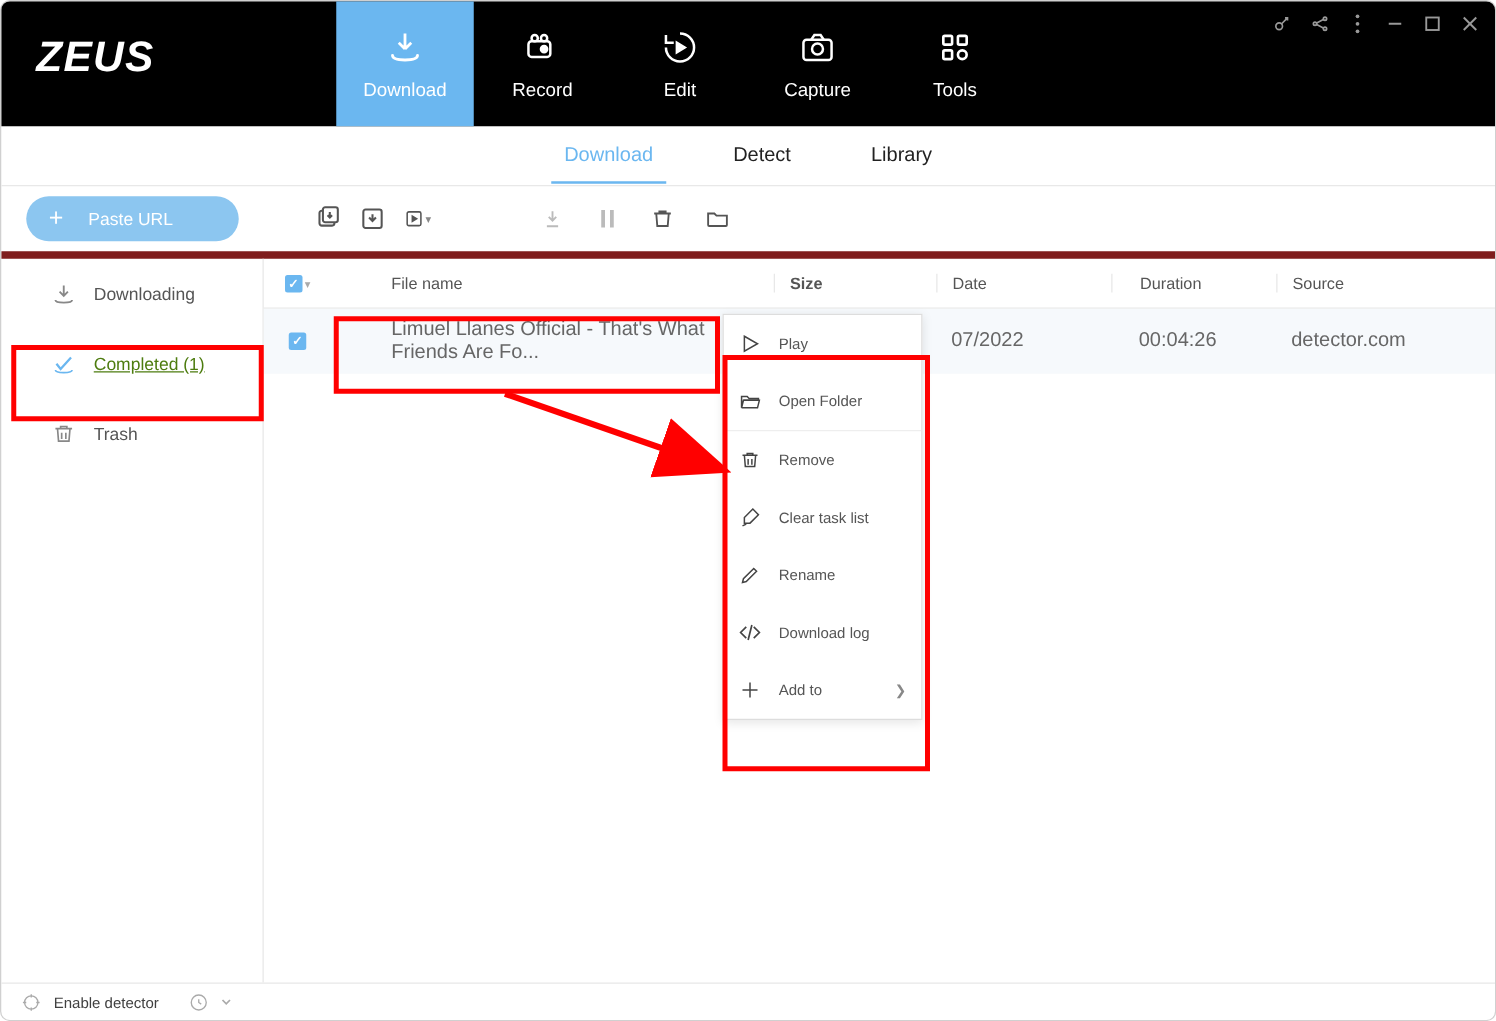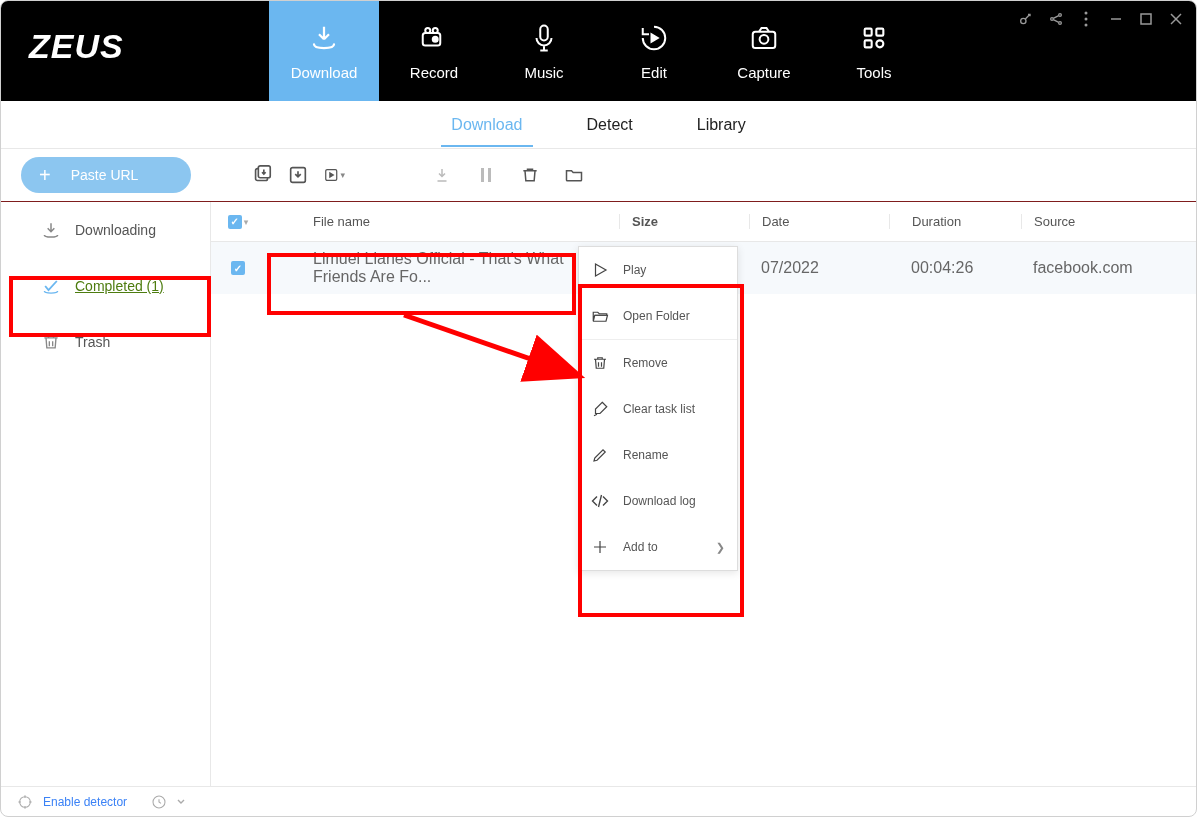--- a/index.html
+++ b/index.html
@@ -25,21 +25,21 @@
 
 
 .toolbar-row { height: 52px; display: flex; align-items: center; padding: 0 20px; gap: 16px; }
 .paste-btn { background: #8cc6f0; color: #fff; border: none; border-radius: 18px; height: 36px; width: 170px; display: flex; align-items: center; gap: 20px; padding: 0 18px; font-size: 14px; cursor: pointer; }
 .paste-btn .plus { font-size: 20px; font-weight: 300; }
 .toolbar-icons { display: flex; gap: 14px; margin-left: 44px; align-items: center; }
 .tool-icon { width: 22px; height: 22px; display: flex; align-items: center; justify-content: center; color: #555; cursor: pointer; }
 .toolbar-icons-2 { display: flex; gap: 22px; margin-left: 70px; align-items: center; }
 
 
-.body-area { display: flex; height: calc(100% - 100px - 48px - 52px - 30px); border-top: 1px solid #7f1d1d; }
+.body-area { display: flex; height: calc(100% - 100px - 48px - 52px - 30px); border-top: 6px solid #7f1d1d; }
 .sidebar { width: 210px; border-right: 1px solid #e8e8e8; }
 .sidebar-item { display: flex; align-items: center; gap: 14px; padding: 18px 20px 18px 40px; font-size: 14px; color: #555; cursor: pointer; position: relative; }
 .sidebar-item.selected { color: #4d7c0f; text-decoration: underline; }
 .sidebar-item svg { width: 20px; height: 20px; }
 
 
 .table-area { flex: 1; position: relative; }
 .table-header { display: flex; height: 40px; align-items: center; border-bottom: 1px solid #e8e8e8; font-size: 13px; color: #555; }
 .table-row { display: flex; height: 52px; align-items: center; font-size: 16px; color: #666; background: #f6f9fc; }
 .col-check { width: 54px; display: flex; justify-content: center; }
@@ -62,21 +62,21 @@
 .menu-arrow { margin-left: auto; font-size: 11px; color: #888; }
 
 
 .redbox { position: absolute; border: 4px solid #f00; pointer-events: none; }
 .redbox1 { left: 8px; top: 275px; width: 202px; height: 61px; }
 .redbox2 { left: 266px; top: 252px; width: 309px; height: 62px; }
 .redbox3 { left: 577px; top: 283px; width: 166px; height: 333px; }
 .arrow-svg { position: absolute; left: 398px; top: 302px; pointer-events: none; }
 
 
-.footer { position: absolute; bottom: 0; left: 0; right: 0; height: 30px; border-top: 1px solid #e8e8e8; display: flex; align-items: center; padding: 0 16px; gap: 10px; font-size: 12px; color: #3b82f6; }
+.footer { position: absolute; bottom: 0; left: 0; right: 0; height: 30px; border-top: 1px solid #e8e8e8; display: flex; align-items: center; padding: 0 16px; gap: 10px; font-size: 12px; color: #404040; }
 .footer-icon { width: 16px; height: 16px; display: flex; align-items: center; justify-content: center; }
 .footer-circle { margin-left: 14px; }
 </style>
 </head>
 <body>
 
 <div class="app-window">
 
   <div class="header">
     <div class="logo">ZEUS</div>
@@ -93,29 +93,20 @@
       <div class="main-tab">
         <div class="main-tab-icon">
           <svg viewBox="0 0 24 24" width="30" height="30" fill="none" stroke="#fff" stroke-width="1.6">
               <rect x="3" y="8" width="14" height="10" rx="2"></rect>
               <circle cx="7" cy="6" r="2"></circle>
               <circle cx="13" cy="6" r="2"></circle>
               <circle cx="13" cy="13" r="2" fill="#fff"></circle>
             </svg>
         </div>
         <span class="main-tab-label">Record</span>
-      </div>
-      <div class="main-tab">
-        <div class="main-tab-icon">
-          <svg viewBox="0 0 24 24" width="30" height="30" fill="none" stroke="#fff" stroke-width="1.6">
-              <rect x="9" y="2" width="6" height="12" rx="3"></rect>
-              <path d="M6 12a6 6 0 0012 0M12 18v4m-3 0h6"></path>
-            </svg>
-        </div>
-        <span class="main-tab-label">Music</span>
       </div>
       <div class="main-tab">
         <div class="main-tab-icon">
           <svg viewBox="0 0 24 24" width="30" height="30" fill="none" stroke="#fff" stroke-width="1.6">
               <path d="M3 12a9 9 0 109-9"></path>
               <path d="M3 4v5h5"></path>
               <polygon points="10,9 10,15 15,12" fill="#fff"></polygon>
             </svg>
         </div>
         <span class="main-tab-label">Edit</span>
@@ -280,21 +271,21 @@
         <div class="col-src">Source</div>
       </div>
       <div class="table-row">
         <div class="col-check">
             <div class="checkbox"></div>
           </div>
         <div class="col-file">Limuel Llanes Official - That's What Friends Are Fo...</div>
         <div class="col-size"></div>
         <div class="col-date">07/2022</div>
         <div class="col-dur">00:04:26</div>
-        <div class="col-src">facebook.com</div>
+        <div class="col-src">detector.com</div>
       </div>
 
       <div class="context-menu">
         <div class="menu-item">
           <span class="menu-icon">
               <svg width="18" height="18" viewBox="0 0 24 24" fill="none" stroke="#444" stroke-width="1.6">
                 <polygon points="6,4 20,12 6,20"></polygon>
               </svg>
             </span>
           <span>Play</span>

